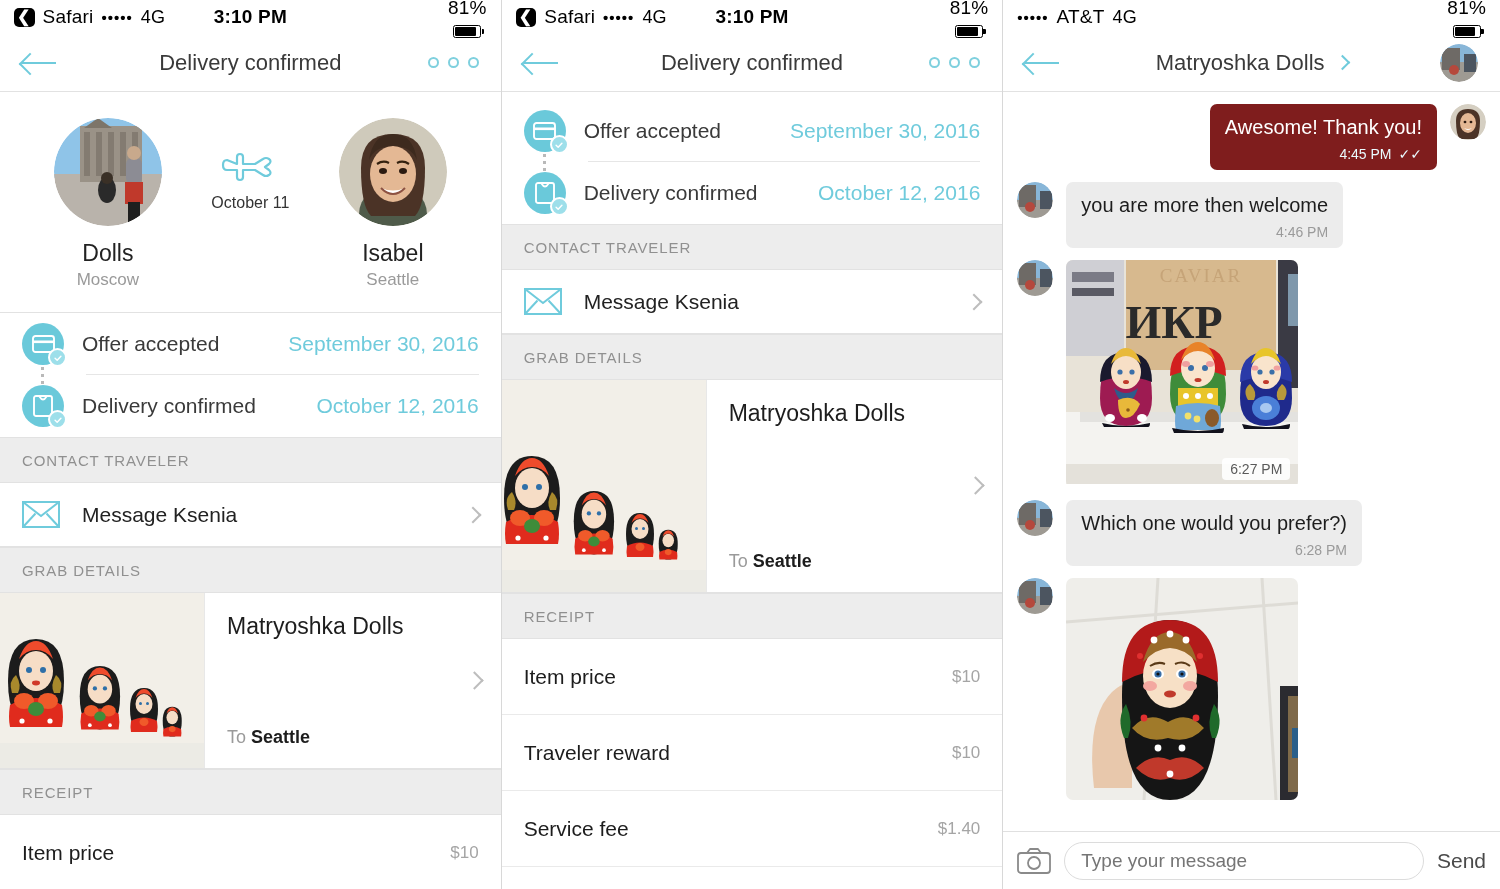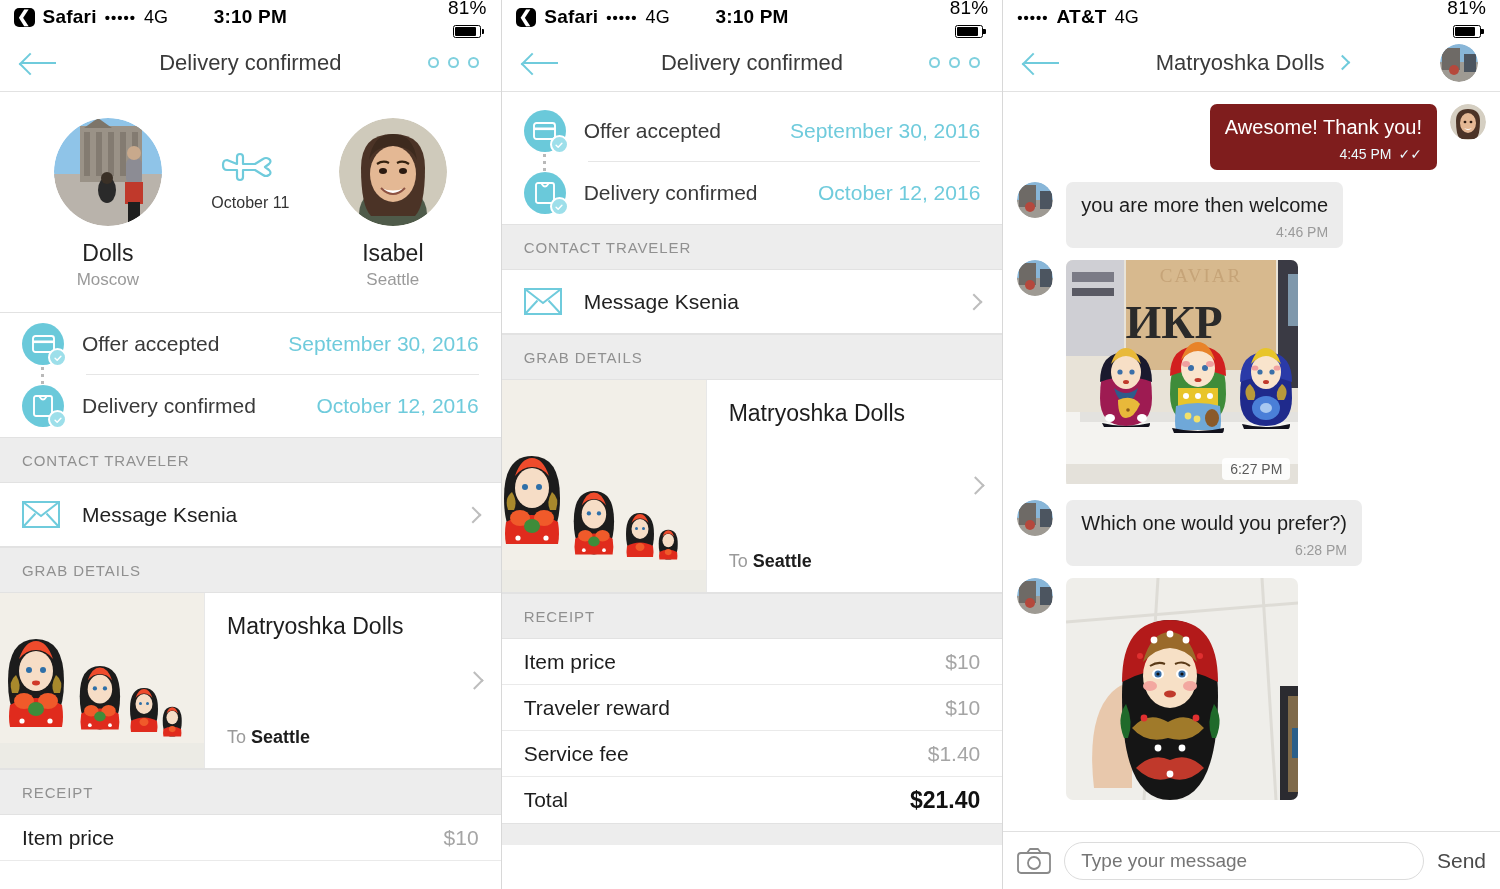--- a/index.html
+++ b/index.html
@@ -9,21 +9,21 @@
   .panel { width:505px; height:889px; background:#fff; position:relative; overflow:hidden;
            border-right:1px solid #d8d8d8; }
   .panel:last-child { border-right:none; width:500px; }
 
   
   .statusbar { height:34px; display:flex; align-items:center; padding:0 14px;
                font-size:19px; font-weight:bold; color:#000; letter-spacing:.2px; }
   .sb-left { display:flex; align-items:center; gap:8px; }
   .sb-backchip { background:#000; color:#fff; border-radius:5px; font-size:16px;
                  padding:1px 4px 2px 3px; line-height:1; font-weight:bold; }
-  .sb-carrier { font-size:19px; font-weight:700; }
+  .sb-carrier { font-size:19px; font-weight:400; }
   .sb-dots { letter-spacing:1px; font-size:15px; }
   .sb-net { font-weight:500; font-size:18px; }
   .sb-time { position:absolute; left:0; right:0; text-align:center; font-size:19px;
              font-weight:bold; pointer-events:none; }
   .sb-right { margin-left:auto; display:flex; align-items:center; gap:6px; z-index:2;flex-direction:column; }
   .sb-pct { font-size:19px; font-weight:500; }
   .batt { width:28px; height:13px; border:1.6px solid #000; border-radius:2.5px;
           position:relative; display:inline-block; }
   .batt::after { content:""; position:absolute; right:-4px; top:3.5px; width:2.6px;
                  height:5px; background:#000; border-radius:0 1px 1px 0; }
@@ -94,24 +94,24 @@
   .grab-body { flex:1; padding:20px 22px; display:flex; flex-direction:column;
                justify-content:space-between; position:relative; }
   .grab-title { font-size:23px; color:#1d1d1d; }
   .grab-to { font-size:18px; color:#1d1d1d; font-weight:bold; }
   .grab-to span { color:#9a9a9a; font-weight:normal; }
   .grab-chev { position:absolute; right:20px; top:50%; margin-top:-7px; width:13px; height:13px;
                border-top:2px solid #bdbdbd; border-right:2px solid #bdbdbd;
                transform:rotate(45deg); }
 
   
-  .rc-row { display:flex; align-items:center; height:46px; padding:0 22px;
+  .rc-row { display:flex; align-items:center; height:76px; padding:0 22px;
             border-bottom:1px solid #eaeaea; }
   .rc-label { font-size:21px; color:#1d1d1d; }
-  .rc-val { margin-left:auto; font-size:21px; color:#a5a5a5; }
+  .rc-val { margin-left:auto; font-size:17px; color:#a5a5a5; }
   .rc-row.total .rc-val { color:#111; font-weight:bold; font-size:23px; }
   .rc-row.total { border-bottom:none; }
   .tail-gray { height:22px; background:#ededed; border-top:1px solid #e2e2e2; }
 
   
   .chat { height:795px; overflow:hidden; position:relative; background:#fff;
           padding:12px 14px 0; }
   .crow { display:flex; margin-bottom:12px; align-items:flex-start; }
   .crow.out { justify-content:flex-end; }
   .cav { width:36px; height:36px; border-radius:50%; overflow:hidden; flex:0 0 36px; }

